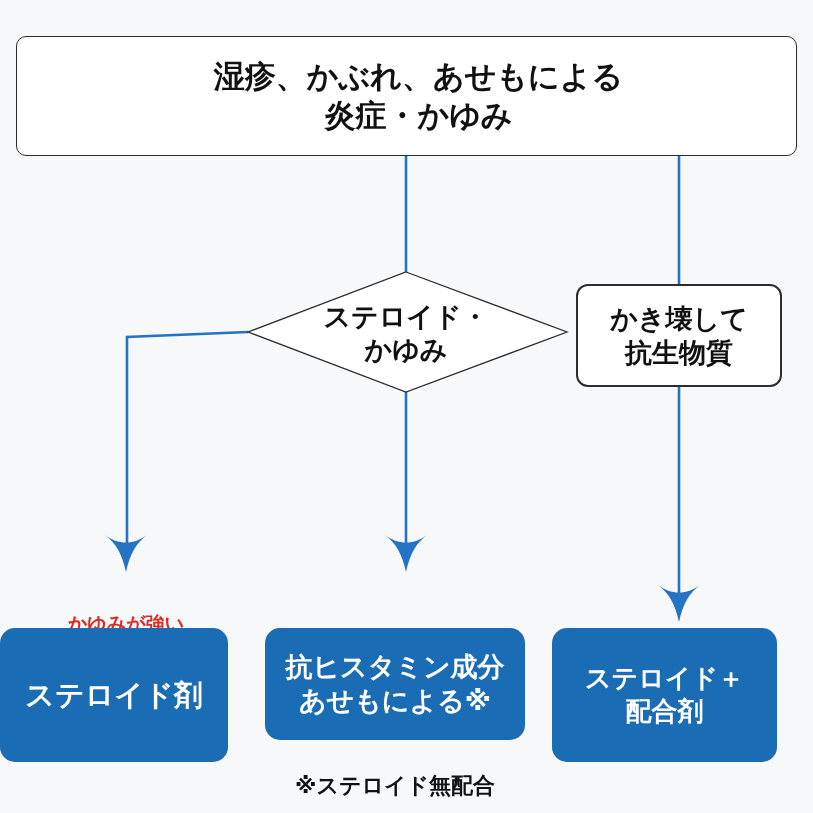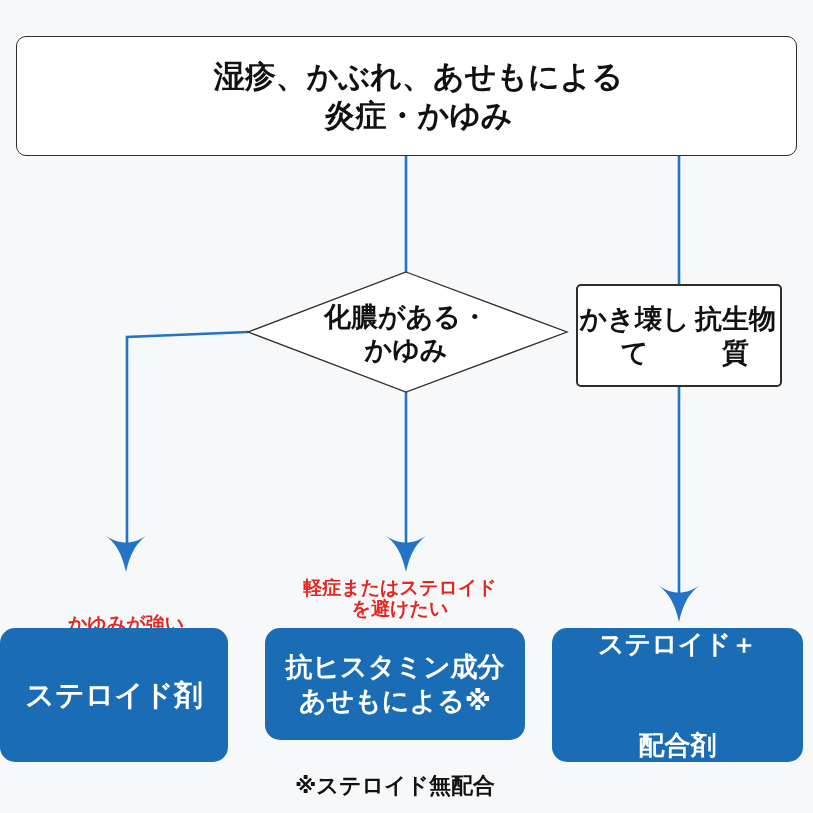--- a/index.html
+++ b/index.html
@@ -45,22 +45,22 @@
   .decision-label{
     left:286px;top:301px;width:240px;
     text-align:center;
     font-size:27px;font-weight:bold;line-height:33px;
     color:var(--text_dark,#111);
   }
   .condition-box{
     left:576px;top:284px;width:206px;height:103px;
     background:var(--node_fill,#ffffff);
     border:2px solid var(--node_border,#2d2d2d);
-    border-radius:5px;
-    display:flex;flex-direction:row;align-items:center;justify-content:center;
+    border-radius:12px;
+    display:flex;flex-direction:column;align-items:center;justify-content:center;
     font-size:27px;font-weight:bold;line-height:34px;
     color:var(--text_dark,#111);
     text-align:center;
   }
   .branch-note{
     position:absolute;z-index:2;
     font-size:19px;font-weight:bold;line-height:21px;
     color:var(--label_red,#e5261f);
     text-align:center;
   }
@@ -69,21 +69,21 @@
   .result-box{
     position:absolute;z-index:2;box-sizing:border-box;
     background:var(--result_box_blue,#1a6cb5);
     border-radius:15px;
     display:flex;flex-direction:column;align-items:center;justify-content:center;
     color:var(--text_white,#fff);
     font-weight:bold;text-align:center;
   }
   .result-left{left:0;top:628px;width:228px;height:134px;font-size:29px;line-height:36px;}
   .result-middle{left:265px;top:628px;width:260px;height:112px;font-size:27px;line-height:34px;}
-  .result-right{left:552px;top:628px;width:251px;height:134px;font-size:26px;line-height:33px;justify-content:space-between;}
+  .result-right{left:552px;top:628px;width:225px;height:134px;font-size:26px;line-height:33px;}
   .footnote{
     position:absolute;z-index:2;
     left:265px;top:771px;width:260px;
     text-align:center;
     font-size:22px;font-weight:700;
     color:var(--text_dark,#1d1d1d);
   }
 </style>
 </head>
 <body>
@@ -106,37 +106,33 @@
 
     <polygon class="diamond-shape" points="406,272 567,332 406,392 248,332"></polygon>
   </svg>
 
   <div class="node start-box">
     <span>湿疹、かぶれ、あせもによる</span>
     <span>炎症・かゆみ</span>
   </div>
 
   <div class="node decision-label">
-    <span>化膿がある・</span><br>
+    <span>ステロイド・</span><br>
     <span>かゆみ</span>
   </div>
 
   <div class="node condition-box">
     <span>かき壊して</span>
     <span>抗生物質</span>
   </div>
 
   <div class="branch-note note-left">
     <span>かゆみが強い</span>
   </div>
 
-  <div class="branch-note note-middle">
-    <span>軽症またはステロイド</span><br>
-    <span>を避けたい</span>
-  </div>
 
   <div class="result-box result-left">
     <span>ステロイド剤</span>
   </div>
 
   <div class="result-box result-middle">
     <span>抗ヒスタミン成分</span>
     <span>あせもによる※</span>
   </div>
 

